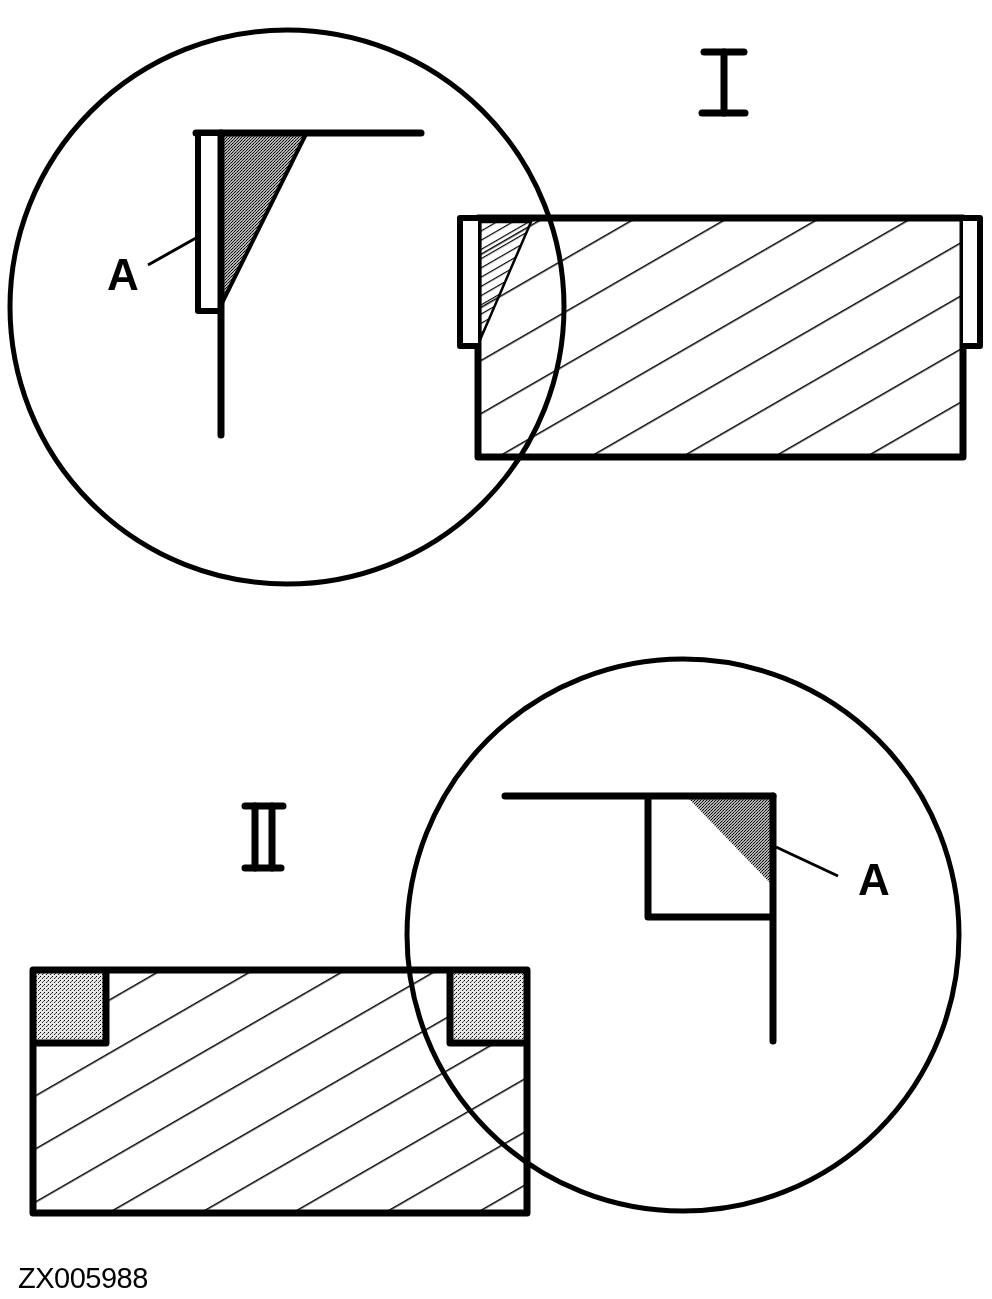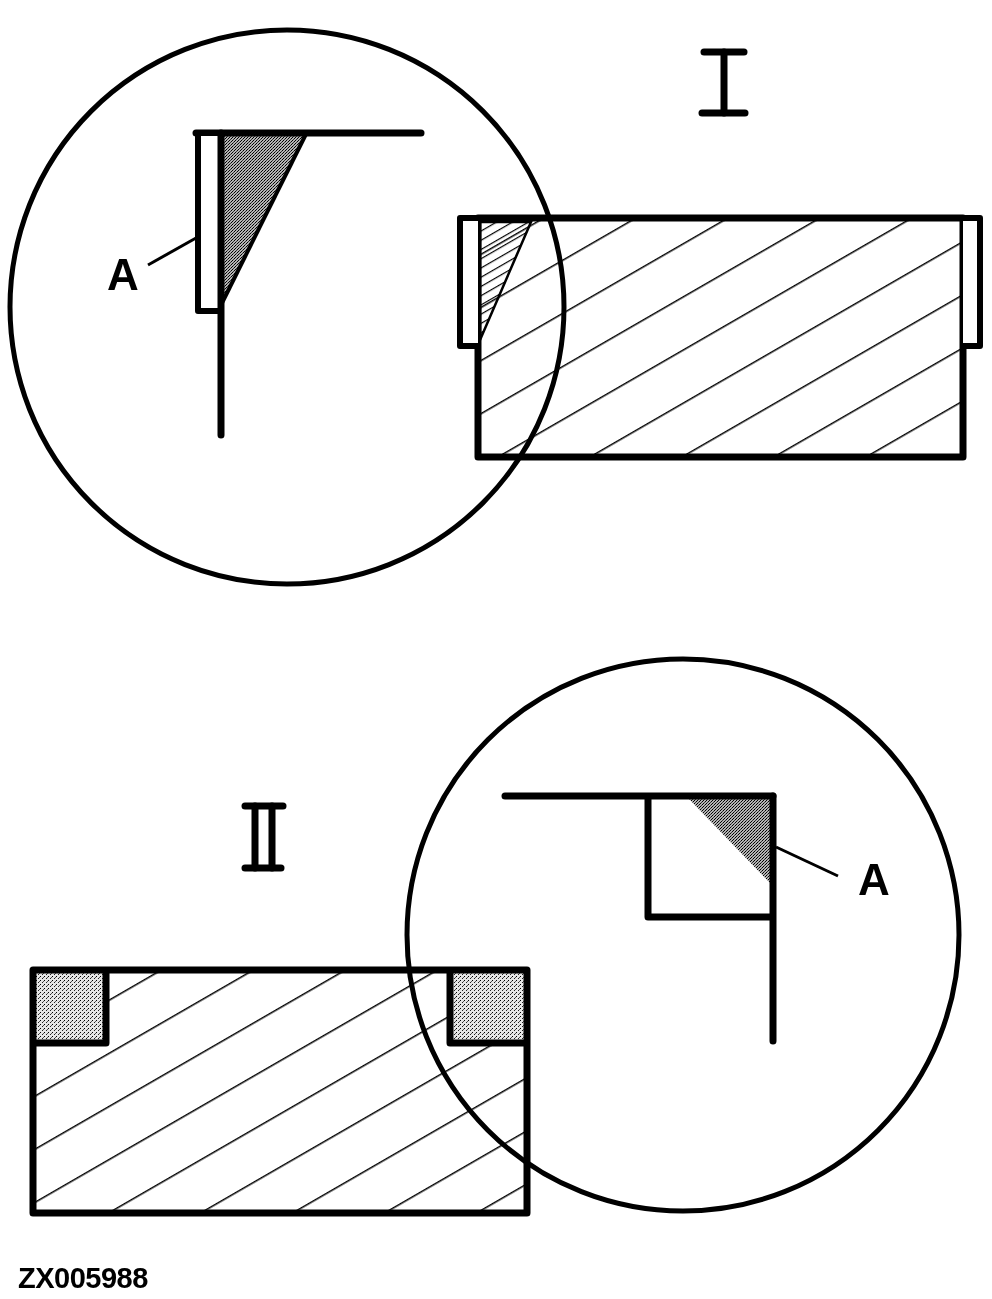--- a/index.html
+++ b/index.html
@@ -1,19 +1,19 @@
 <!DOCTYPE html>
 <html><head>
 <meta charset="utf-8">
 <style>
   html, body { margin: 0; padding: 0; background: #ffffff; }
   body { width: 992px; height: 1299px; position: relative; overflow: hidden; }
   svg { position: absolute; left: 0; top: 0; }
   .lbl { font-family: "Liberation Sans", sans-serif; font-weight: bold; fill: #000; }
-  .code { position: absolute; left: 18px; top: 1262px; font-family: "Liberation Sans", sans-serif; font-weight: bold; font-size: 29px; color: #000; letter-spacing: -0.5px; }
+  .code { position: absolute; left: 18px; top: 1262px; font-family: "Liberation Sans", sans-serif; font-weight: normal; font-size: 29px; color: #000; letter-spacing: -0.5px; }
 </style>
 </head>
 <body>
 
 <svg width="992" height="1299" viewBox="0 0 992 1299" xmlns="http://www.w3.org/2000/svg">
   <defs>
     <pattern id="hatch" patternUnits="userSpaceOnUse" width="46" height="46" patternTransform="rotate(-30)">
       <line x1="0" y1="0" x2="46" y2="0" stroke="#000" stroke-width="3"></line>
     </pattern>
     <pattern id="hatchfine" patternUnits="userSpaceOnUse" width="8" height="8" patternTransform="rotate(-30)">

